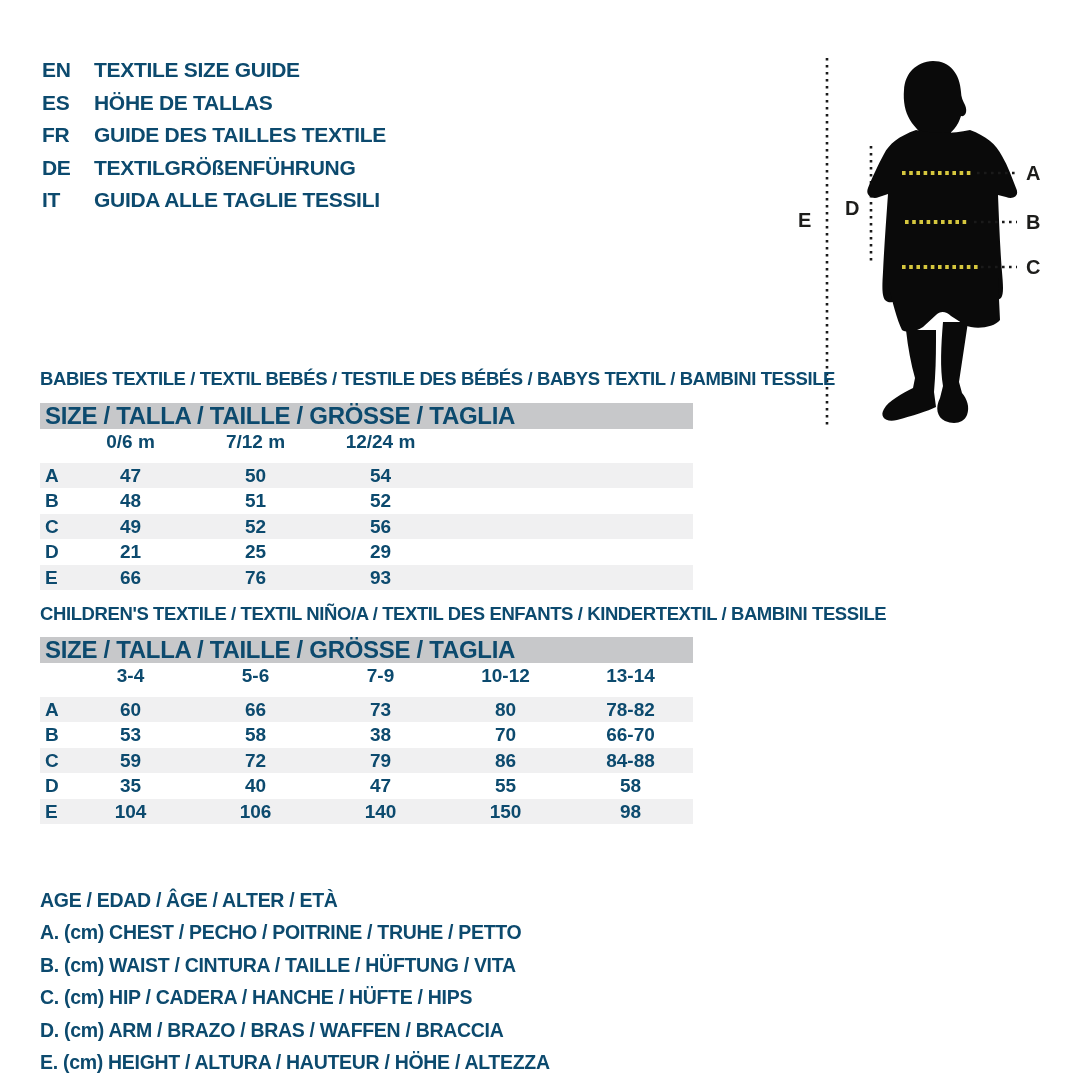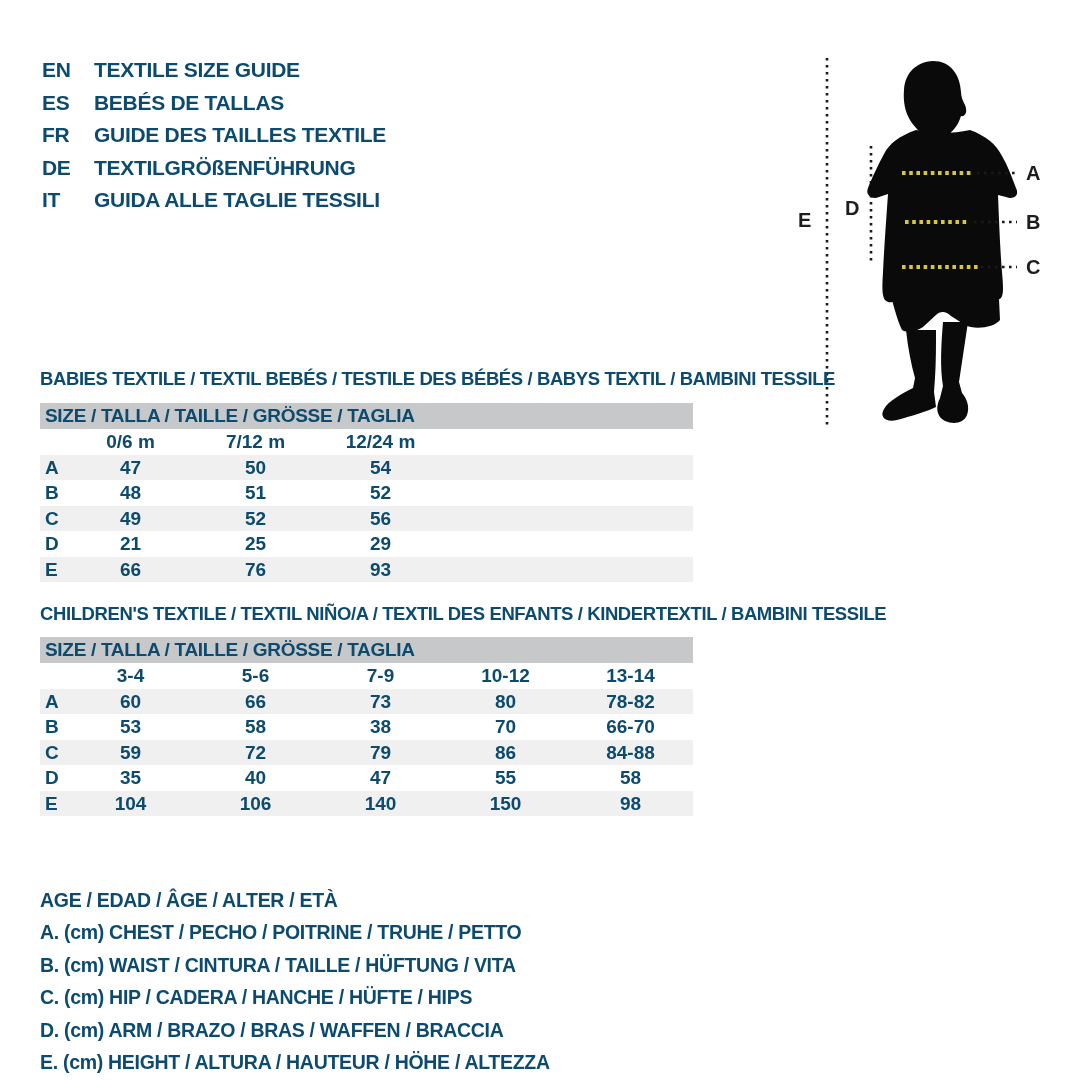--- a/index.html
+++ b/index.html
@@ -8,24 +8,24 @@
   
   .lang-block{position:absolute;left:42px;top:54px;font-size:21px;line-height:32.5px;letter-spacing:-0.3px;}
   .lang-row{display:flex;}
   .lang-code{width:52px;flex:0 0 52px;}
   
   .table-block{position:absolute;left:40px;width:653px;}
   .babies{top:361px;margin-top:7px;}
   .children{top:603px;}
   .table-title{height:22px;font-size:18.5px;letter-spacing:-0.4px;white-space:nowrap;}
   .size-bar{margin-top:13px;height:26px;line-height:26px;background:#c7c8ca;padding-left:5px;
-            font-size:19px;letter-spacing:-0.3px;box-sizing:border-box;}
+            font-size:24px;letter-spacing:-0.3px;box-sizing:border-box;}
   .children .size-bar{margin-top:12px;}
   .trow{display:grid;grid-template-columns:28px repeat(5,1fr);height:25.4px;line-height:25.4px;font-size:19px;}
-  .trow.colhead{height:26px;line-height:26px;}
+  .trow.colhead{height:34px;line-height:26px;}
   .trow.stripe{background:#f0f0f1;}
   .c{text-align:center;overflow:hidden;}
   .c.lab{text-align:left;padding-left:5px;}
   
   .legend{position:absolute;left:40px;top:884px;font-size:19.5px;line-height:32.4px;letter-spacing:-0.3px;white-space:nowrap;}
   
   .figure-svg{position:absolute;left:770px;top:48px;}
   .figure-svg text{font-family:"Liberation Sans","DejaVu Sans",sans-serif;font-size:20px;font-weight:700;fill:#1d1d1b;}
 </style>
 </head>
@@ -33,21 +33,21 @@
 
 <div class="canvas">
 
   <div class="lang-block">
     <div class="lang-row">
       <span class="lang-code">EN</span>
       <span>TEXTILE SIZE GUIDE</span>
     </div>
     <div class="lang-row">
       <span class="lang-code">ES</span>
-      <span>BEBÉS DE TALLAS</span>
+      <span>HÖHE DE TALLAS</span>
     </div>
     <div class="lang-row">
       <span class="lang-code">FR</span>
       <span>GUIDE DES TAILLES TEXTILE</span>
     </div>
     <div class="lang-row">
       <span class="lang-code">DE</span>
       <span>TEXTILGRÖßENFÜHRUNG</span>
     </div>
     <div class="lang-row">

